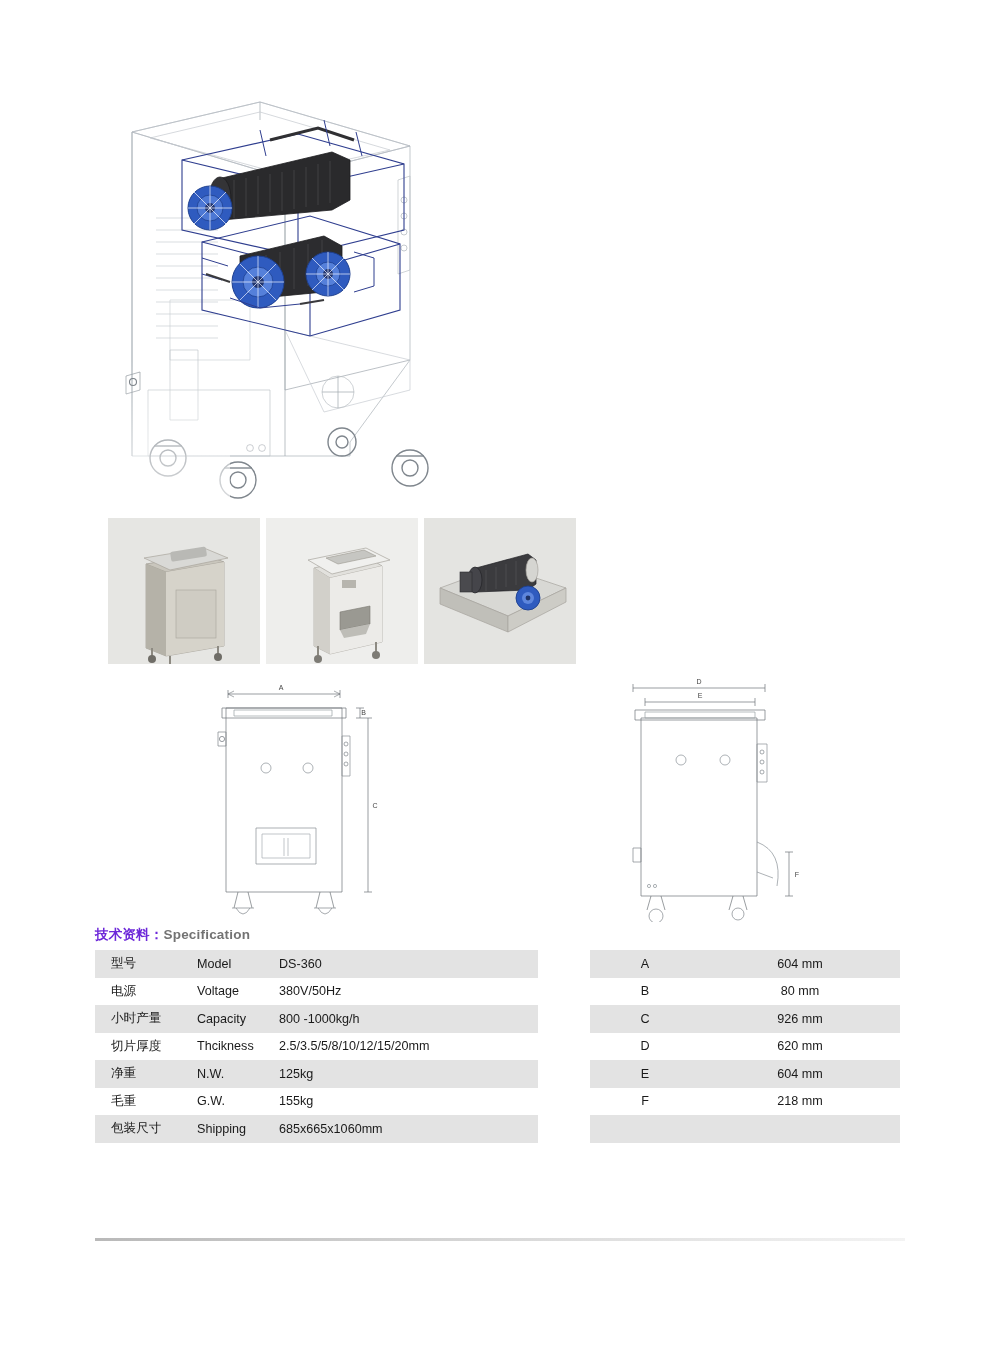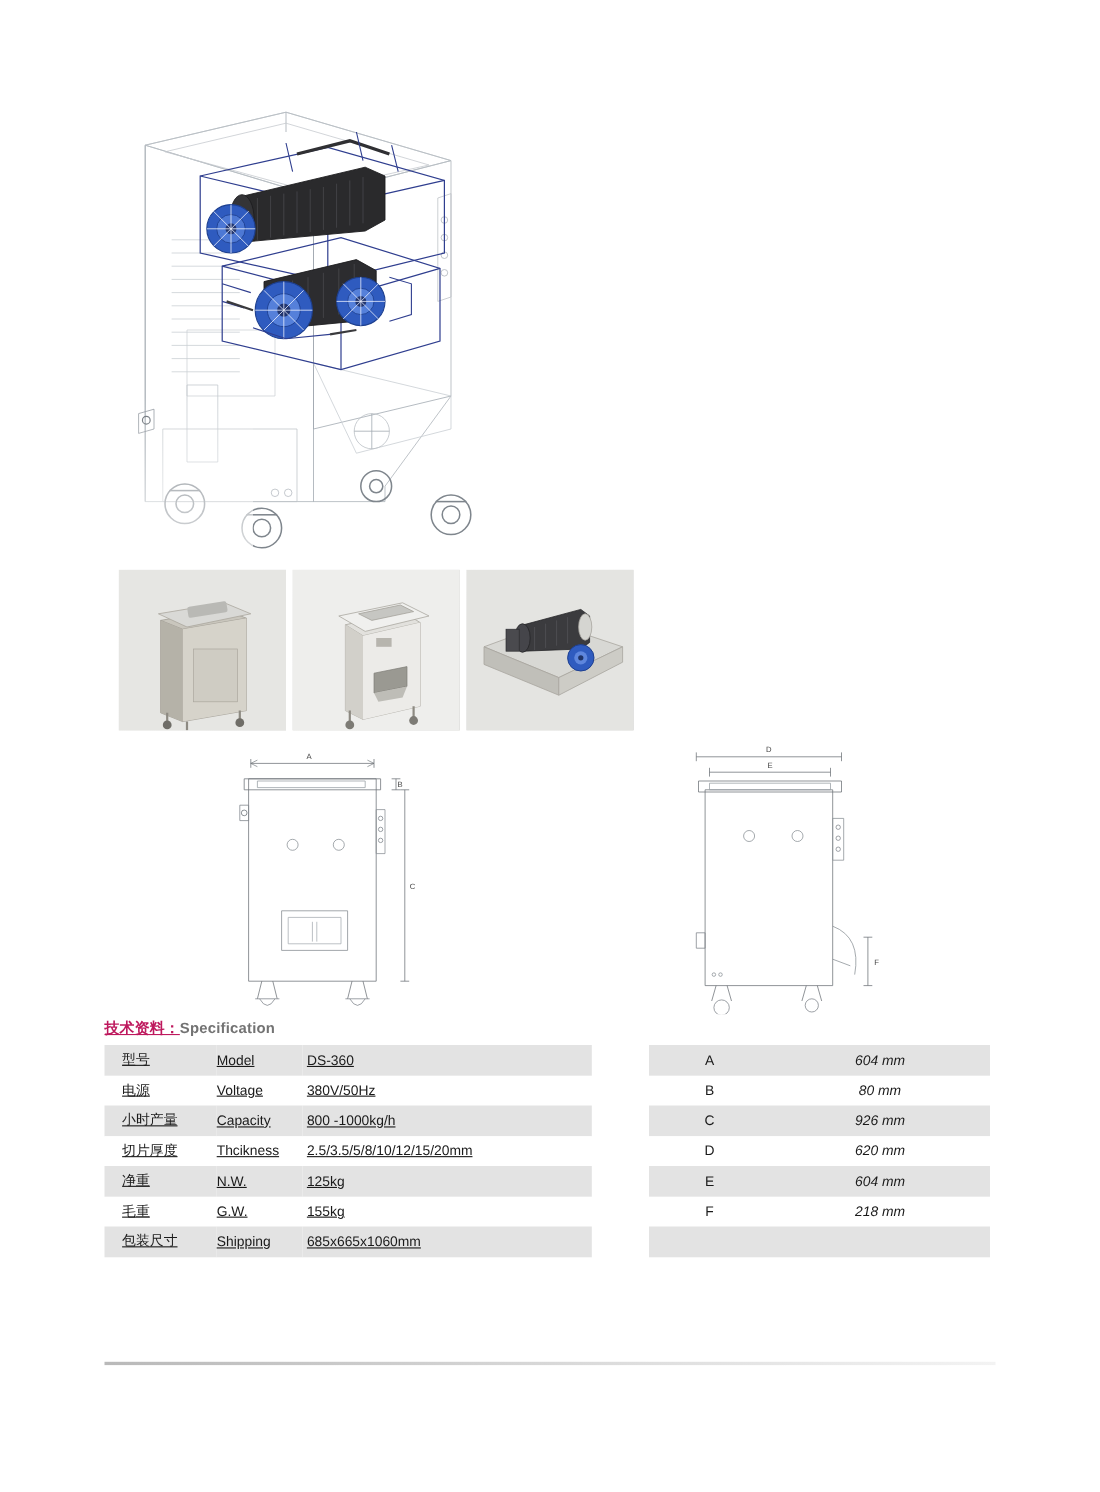--- a/index.html
+++ b/index.html
@@ -64,37 +64,35 @@
   
   .spec-heading {
     position: absolute;
     left: 95px;
     top: 926px;
     font-size: 13.5px;
     letter-spacing: 0.2px;
   }
   .spec-heading .cn {
     font-weight: 700;
-    color: #be185d;
-    text-decoration: underline;
+    color: #6d28d9;
   }
   .spec-heading .en {
     font-weight: 700;
     color: #737373;
   }
 
   
   .spec-table {
     position: absolute;
     left: 95px;
     top: 950px;
     width: 443px;
     border-collapse: collapse;
     font-size: 12.6px;
-    text-decoration: underline;
   }
   .spec-table td {
     height: 27.5px;
     padding: 0;
     vertical-align: middle;
     border: none;
     color: #1a1a1a;
   }
   .spec-table tr:nth-child(odd) td { background: #e3e3e3; }
   .spec-table tr:nth-child(even) td { background: #ffffff; }
@@ -114,21 +112,21 @@
     height: 27.5px;
     padding: 0;
     border: none;
     vertical-align: middle;
     text-align: center;
     color: #1a1a1a;
   }
   .dim-table tr:nth-child(odd) td { background: #e3e3e3; }
   .dim-table tr:nth-child(even) td { background: #ffffff; }
   .dim-table td.d-key { width: 110px; }
-  .dim-table td.d-val { width: 200px; font-style: italic; }
+  .dim-table td.d-val { width: 200px; }
 
   
   .footer-rule {
     position: absolute;
     left: 95px;
     top: 1238px;
     width: 810px;
     height: 3px;
     background: linear-gradient(to right, #b9b9b9, #dedede 60%, #f3f3f3);
   }

